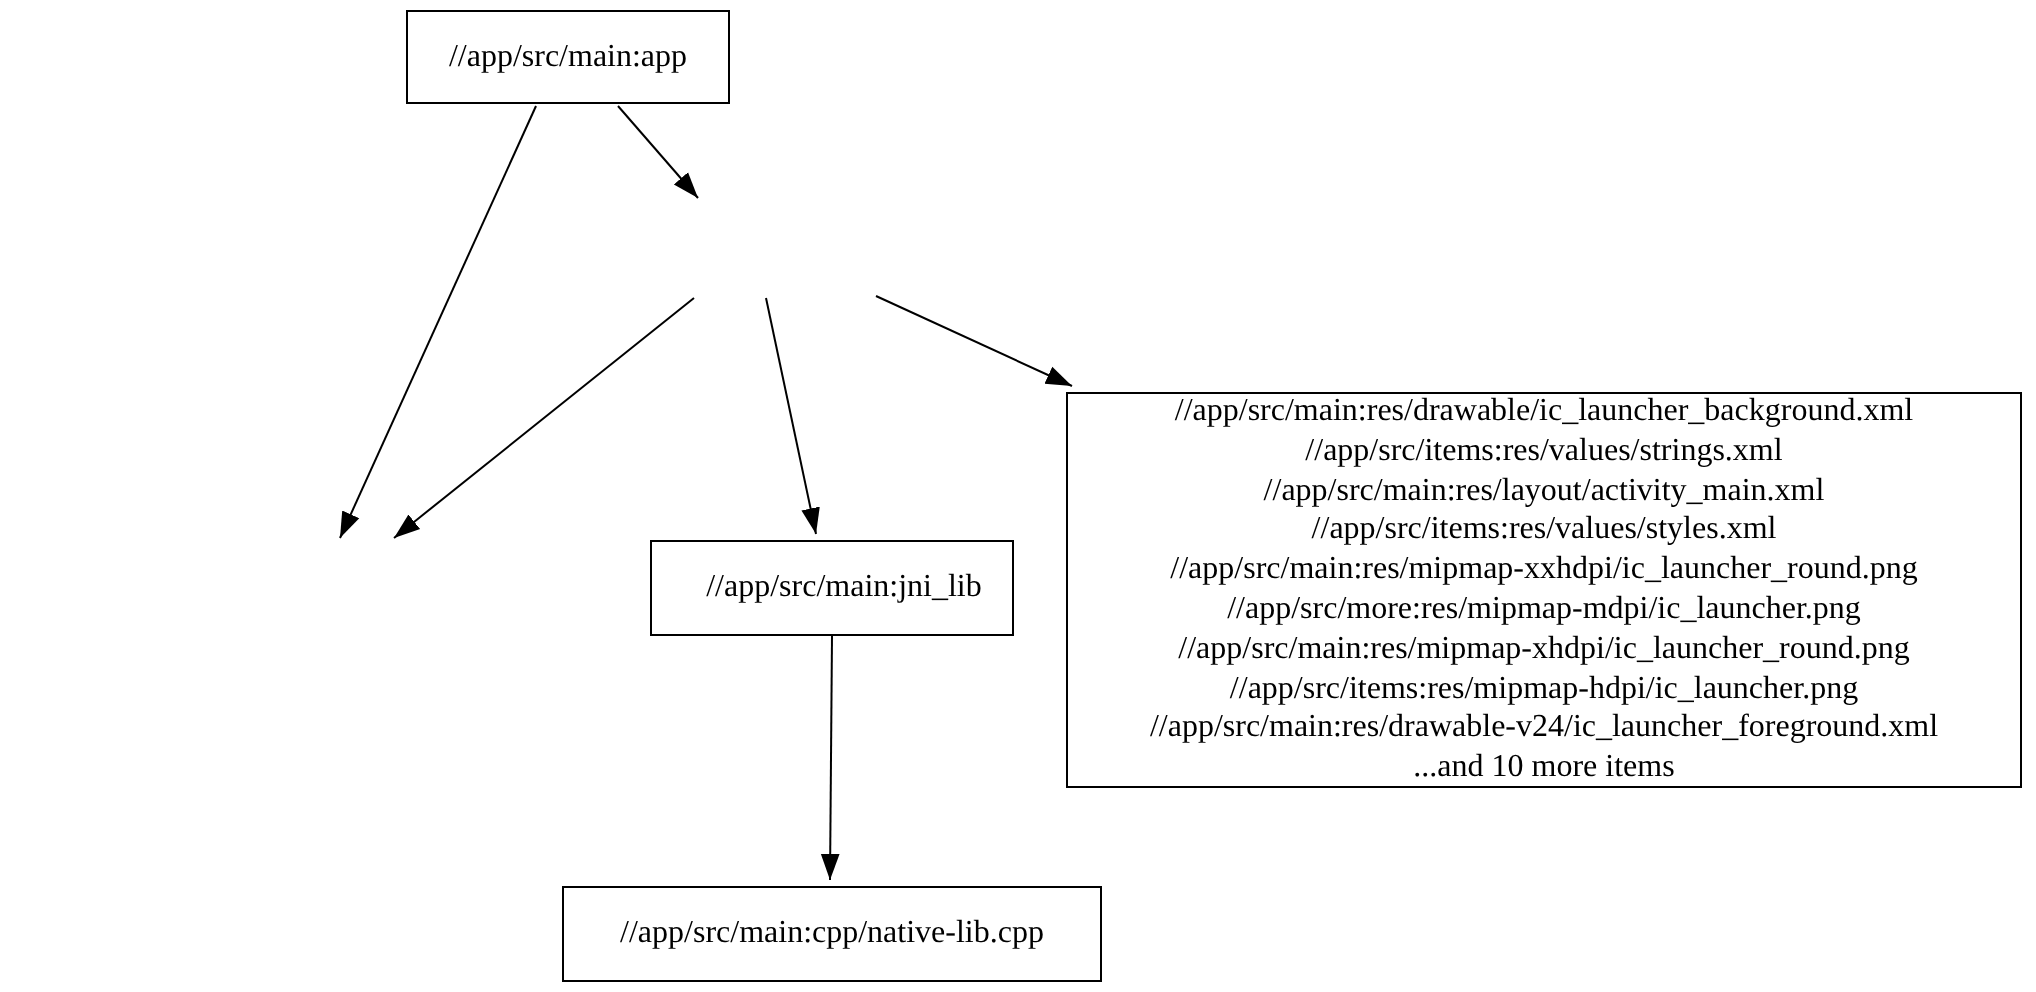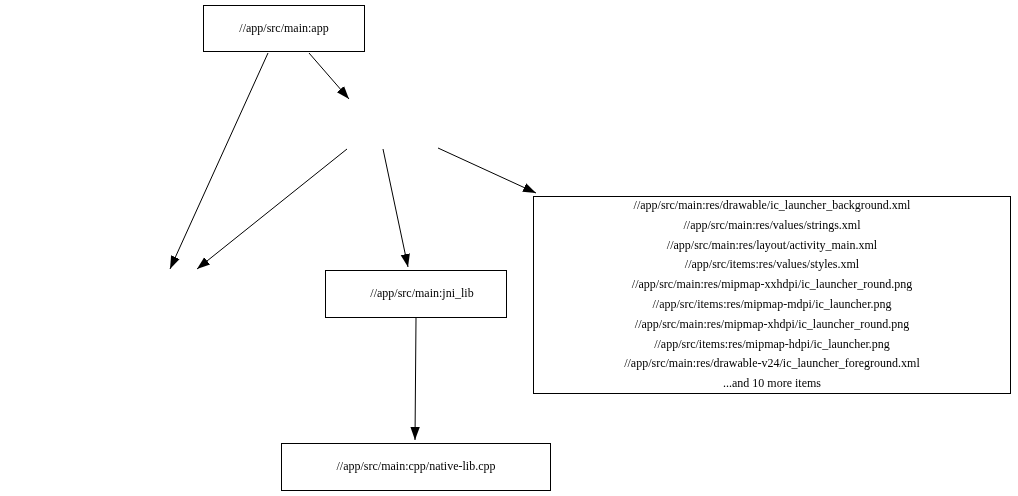--- a/index.html
+++ b/index.html
@@ -26,21 +26,21 @@
   }
   .node {
     position: absolute;
     box-sizing: border-box;
     border: 1px solid #000000;
     background: #ffffff;
     display: flex;
     align-items: center;
     justify-content: center;
     text-align: center;
-    font-size: 12px;
+    font-size: 16px;
     line-height: 19.8px;
     white-space: nowrap;
   }
   .node.multiline {
     flex-direction: column;
   }
   .node.multiline .res-line {
     display: block;
   }
 </style>
@@ -68,25 +68,25 @@
   </div>
 
 
 
   <div class="node" style="left:325px; top:270px; width:182px; height:48px;padding-left:12px;">
     <span>//app/src/main:jni_lib</span>
   </div>
 
   <div class="node multiline" style="left:533px; top:196px; width:478px; height:198px;">
     <span class="res-line">//app/src/main:res/drawable/ic_launcher_background.xml</span>
-    <span class="res-line">//app/src/main:res/values/strings.xml</span>
+    <span class="res-line">//app/src/items:res/values/strings.xml</span>
     <span class="res-line">//app/src/main:res/layout/activity_main.xml</span>
     <span class="res-line">//app/src/items:res/values/styles.xml</span>
     <span class="res-line">//app/src/main:res/mipmap-xxhdpi/ic_launcher_round.png</span>
-    <span class="res-line">//app/src/items:res/mipmap-mdpi/ic_launcher.png</span>
+    <span class="res-line">//app/src/more:res/mipmap-mdpi/ic_launcher.png</span>
     <span class="res-line">//app/src/main:res/mipmap-xhdpi/ic_launcher_round.png</span>
     <span class="res-line">//app/src/items:res/mipmap-hdpi/ic_launcher.png</span>
     <span class="res-line">//app/src/main:res/drawable-v24/ic_launcher_foreground.xml</span>
     <span class="res-line">...and 10 more items</span>
   </div>
 
   <div class="node" style="left:281px; top:443px; width:270px; height:48px;">
     <span>//app/src/main:cpp/native-lib.cpp</span>
   </div>
 

